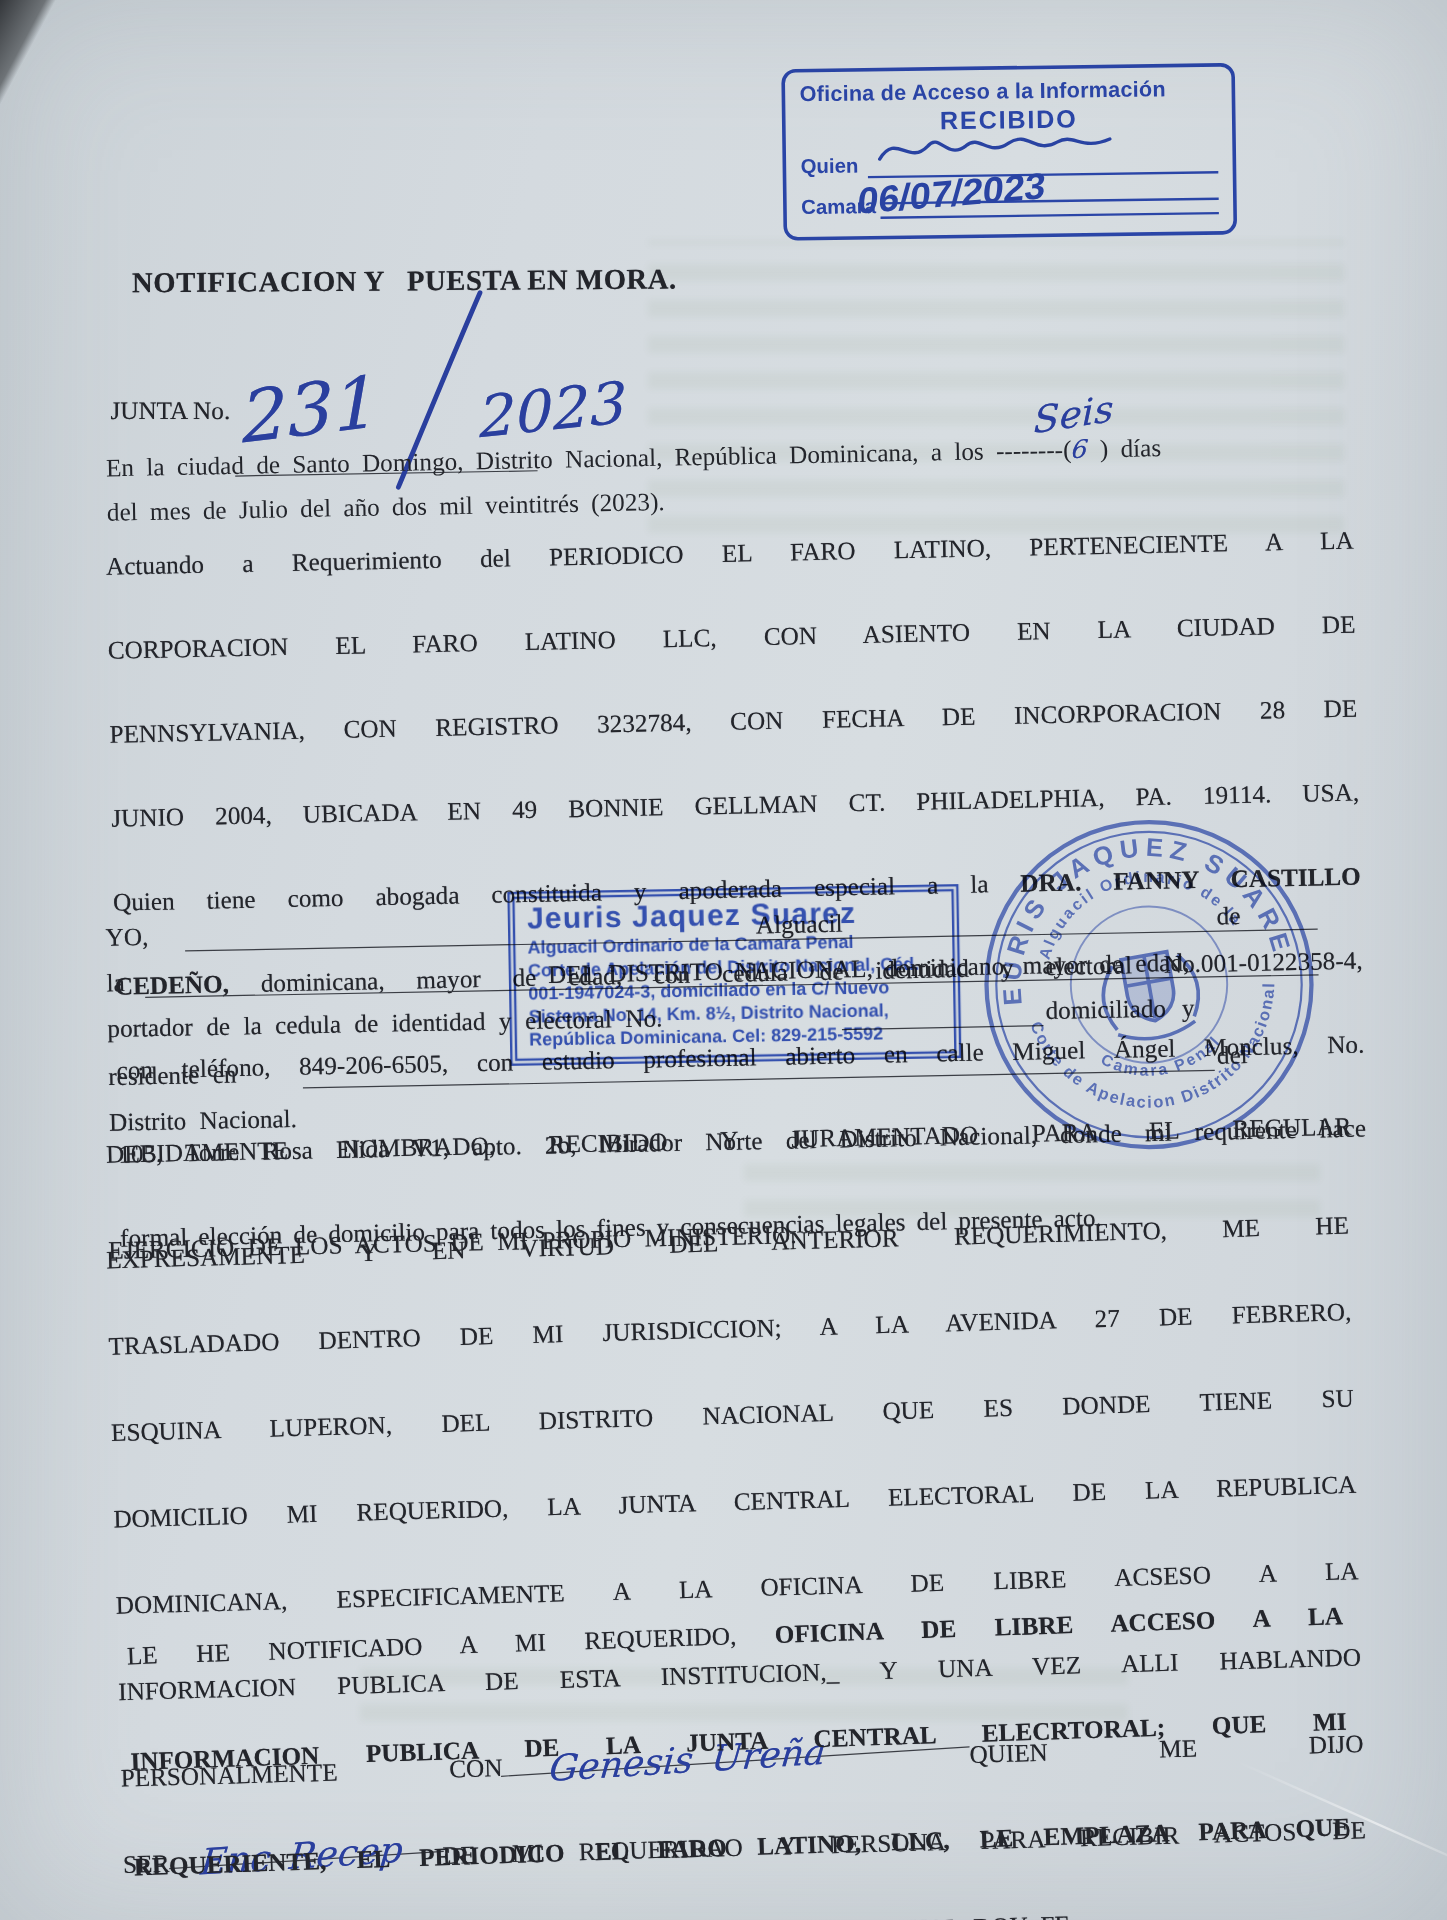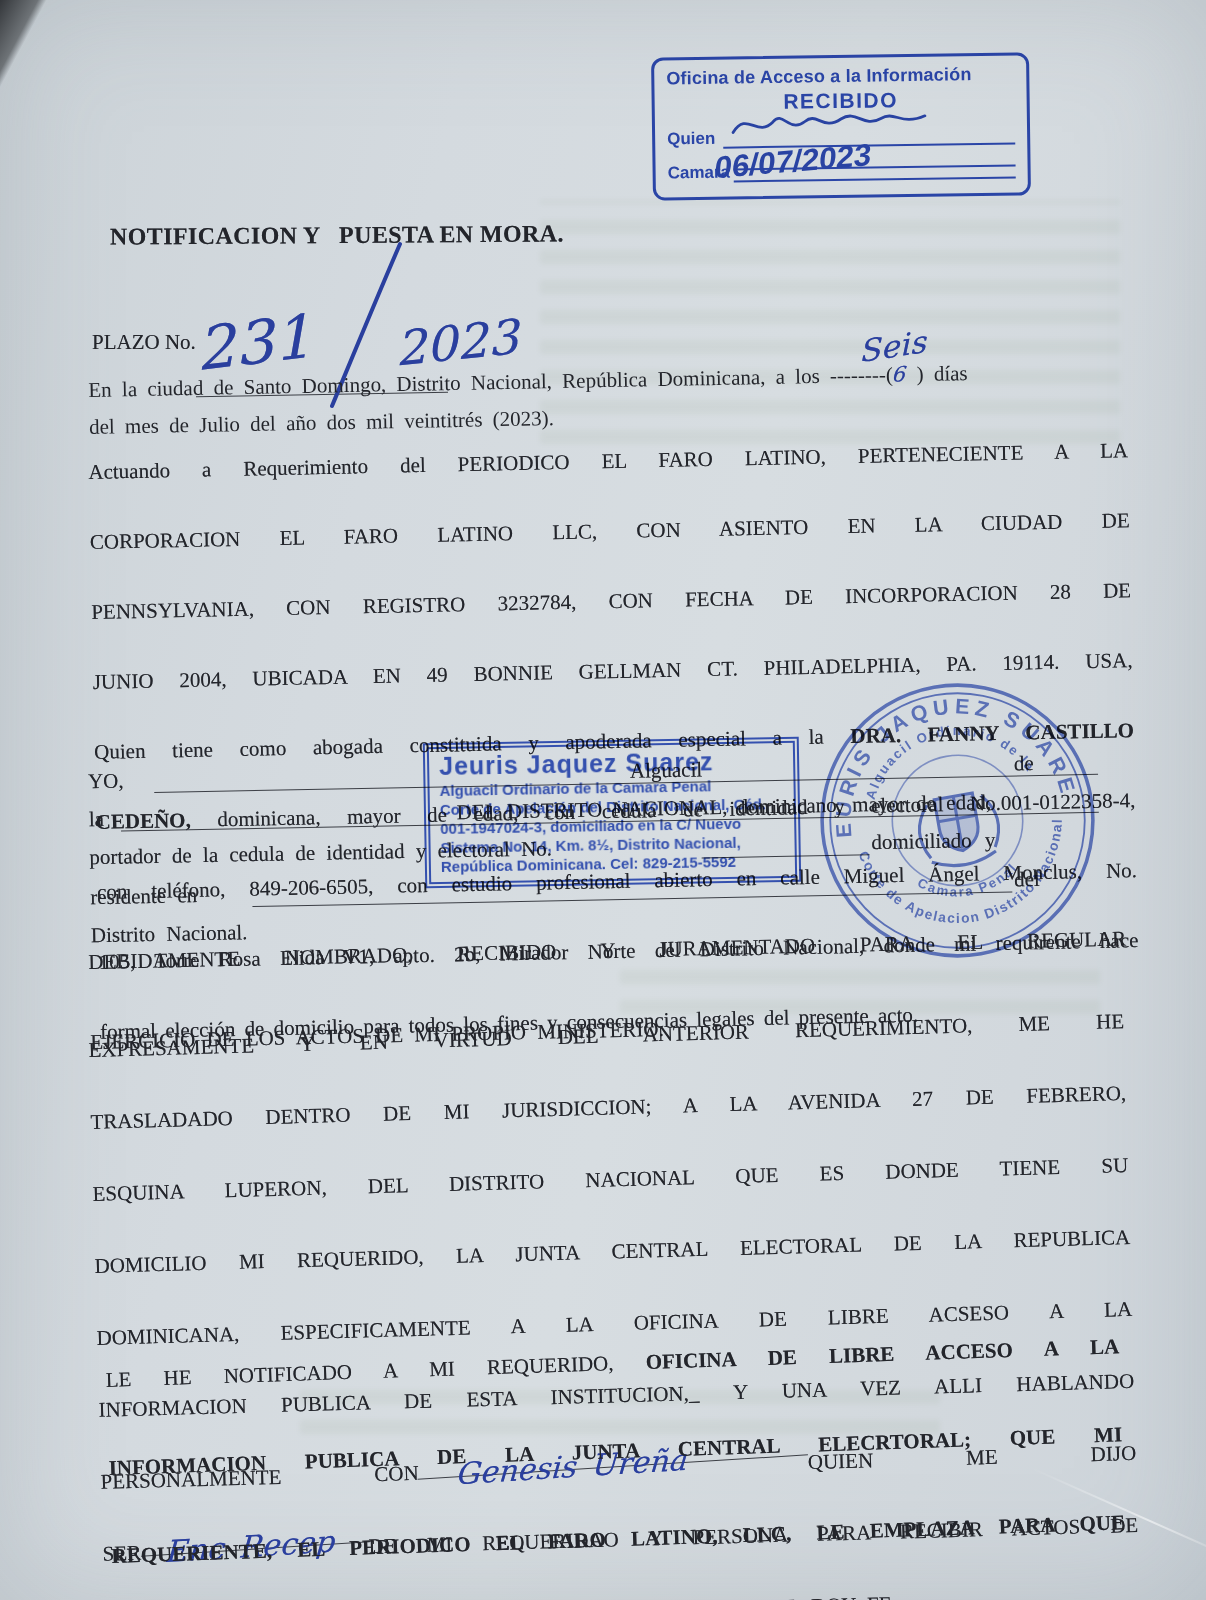--- a/index.html
+++ b/index.html
@@ -88,21 +88,21 @@
     </div>
     <div class="row">
       <span>Camara</span>
       <span class="dbl"></span>
       <span class="hwdate">06/07/2023</span>
     </div>
   </div>
 
   <div class="abs ink pre" style="left:110px;top:222px;font-size:24px;font-weight:bold;letter-spacing:.4px;transform:rotate(-0.4deg);">NOTIFICACION Y   PUESTA EN MORA.</div>
 
-  <div class="abs ink" style="left:92px;top:330px;font-size:21px;">PLAZO No.</div>
+  <div class="abs ink" style="left:92px;top:330px;font-size:21px;">JUNTA No.</div>
   <div class="abs" style="left:196px;top:394px;width:252px;border-bottom:1.8px solid #3b3e45;transform:rotate(-1deg);"></div>
   <span class="abs hw" style="left:202px;top:342px;font-size:60px;transform:skewX(-6deg) rotate(-7deg);">231</span>
   <span class="abs hw" style="left:400px;top:342px;font-size:48px;transform:skewX(-6deg) rotate(-6deg);">2023</span>
   <svg class="abs" style="left:322px;top:238px;" width="90" height="175" viewBox="0 0 90 175">
     <path d="M10,168 C30,120 58,52 78,6" fill="none" stroke="#2a3f9e" stroke-width="4" stroke-linecap="round"></path>
   </svg>
 
   <div class="abs para" style="left:88px;top:372px;width:1048px;line-height:37px;transform:rotate(-1.1deg);transform-origin:0 0;">
       <div class="jline last"><span>En la ciudad de  Santo  Domingo, Distrito Nacional, República Dominicana, a los </span><span>--------(</span><span class="hw hwsix">6</span><span> ) días</span></div>
       <div class="jline last"><span>del mes de  Julio del  año dos mil veintitrés (2023).</span></div>

